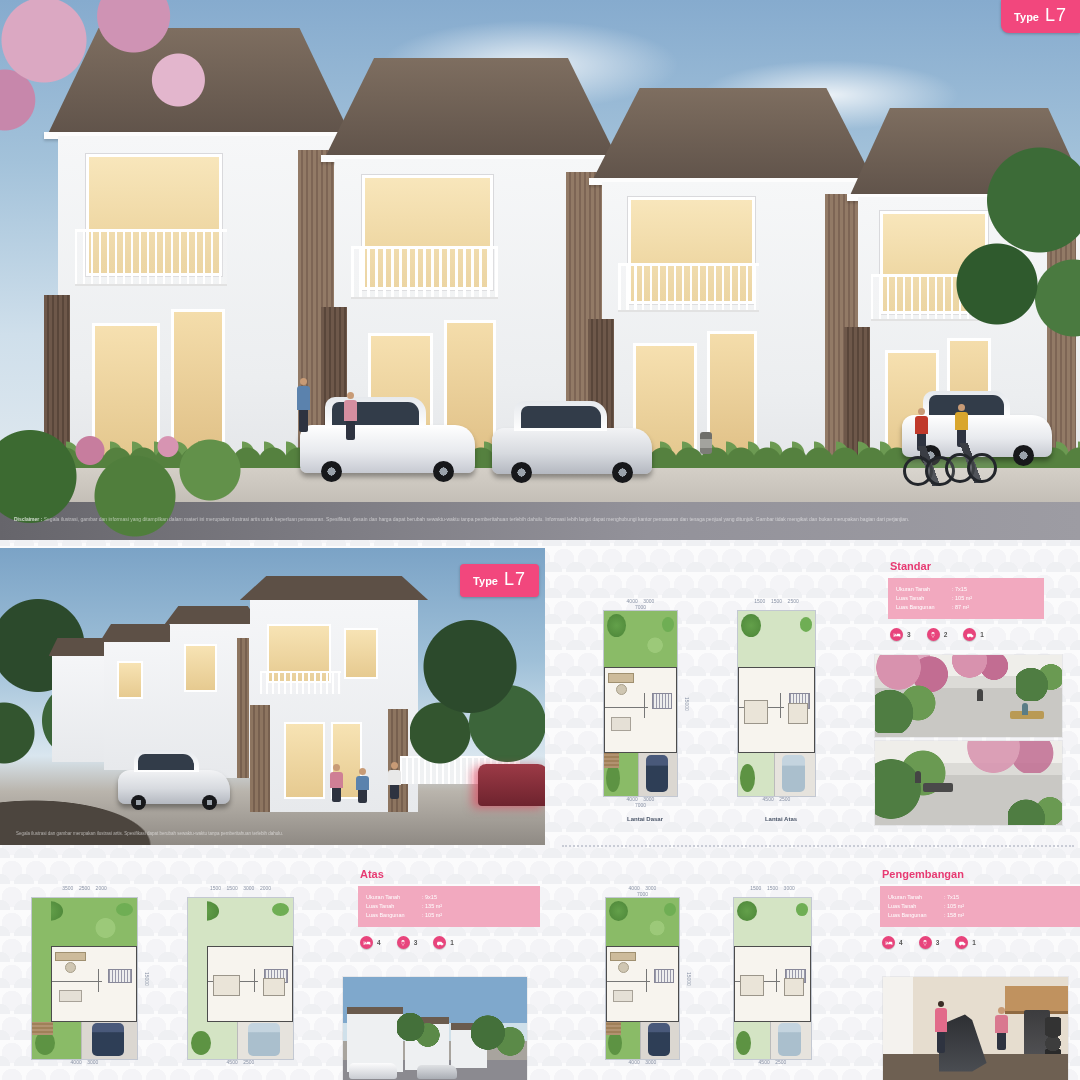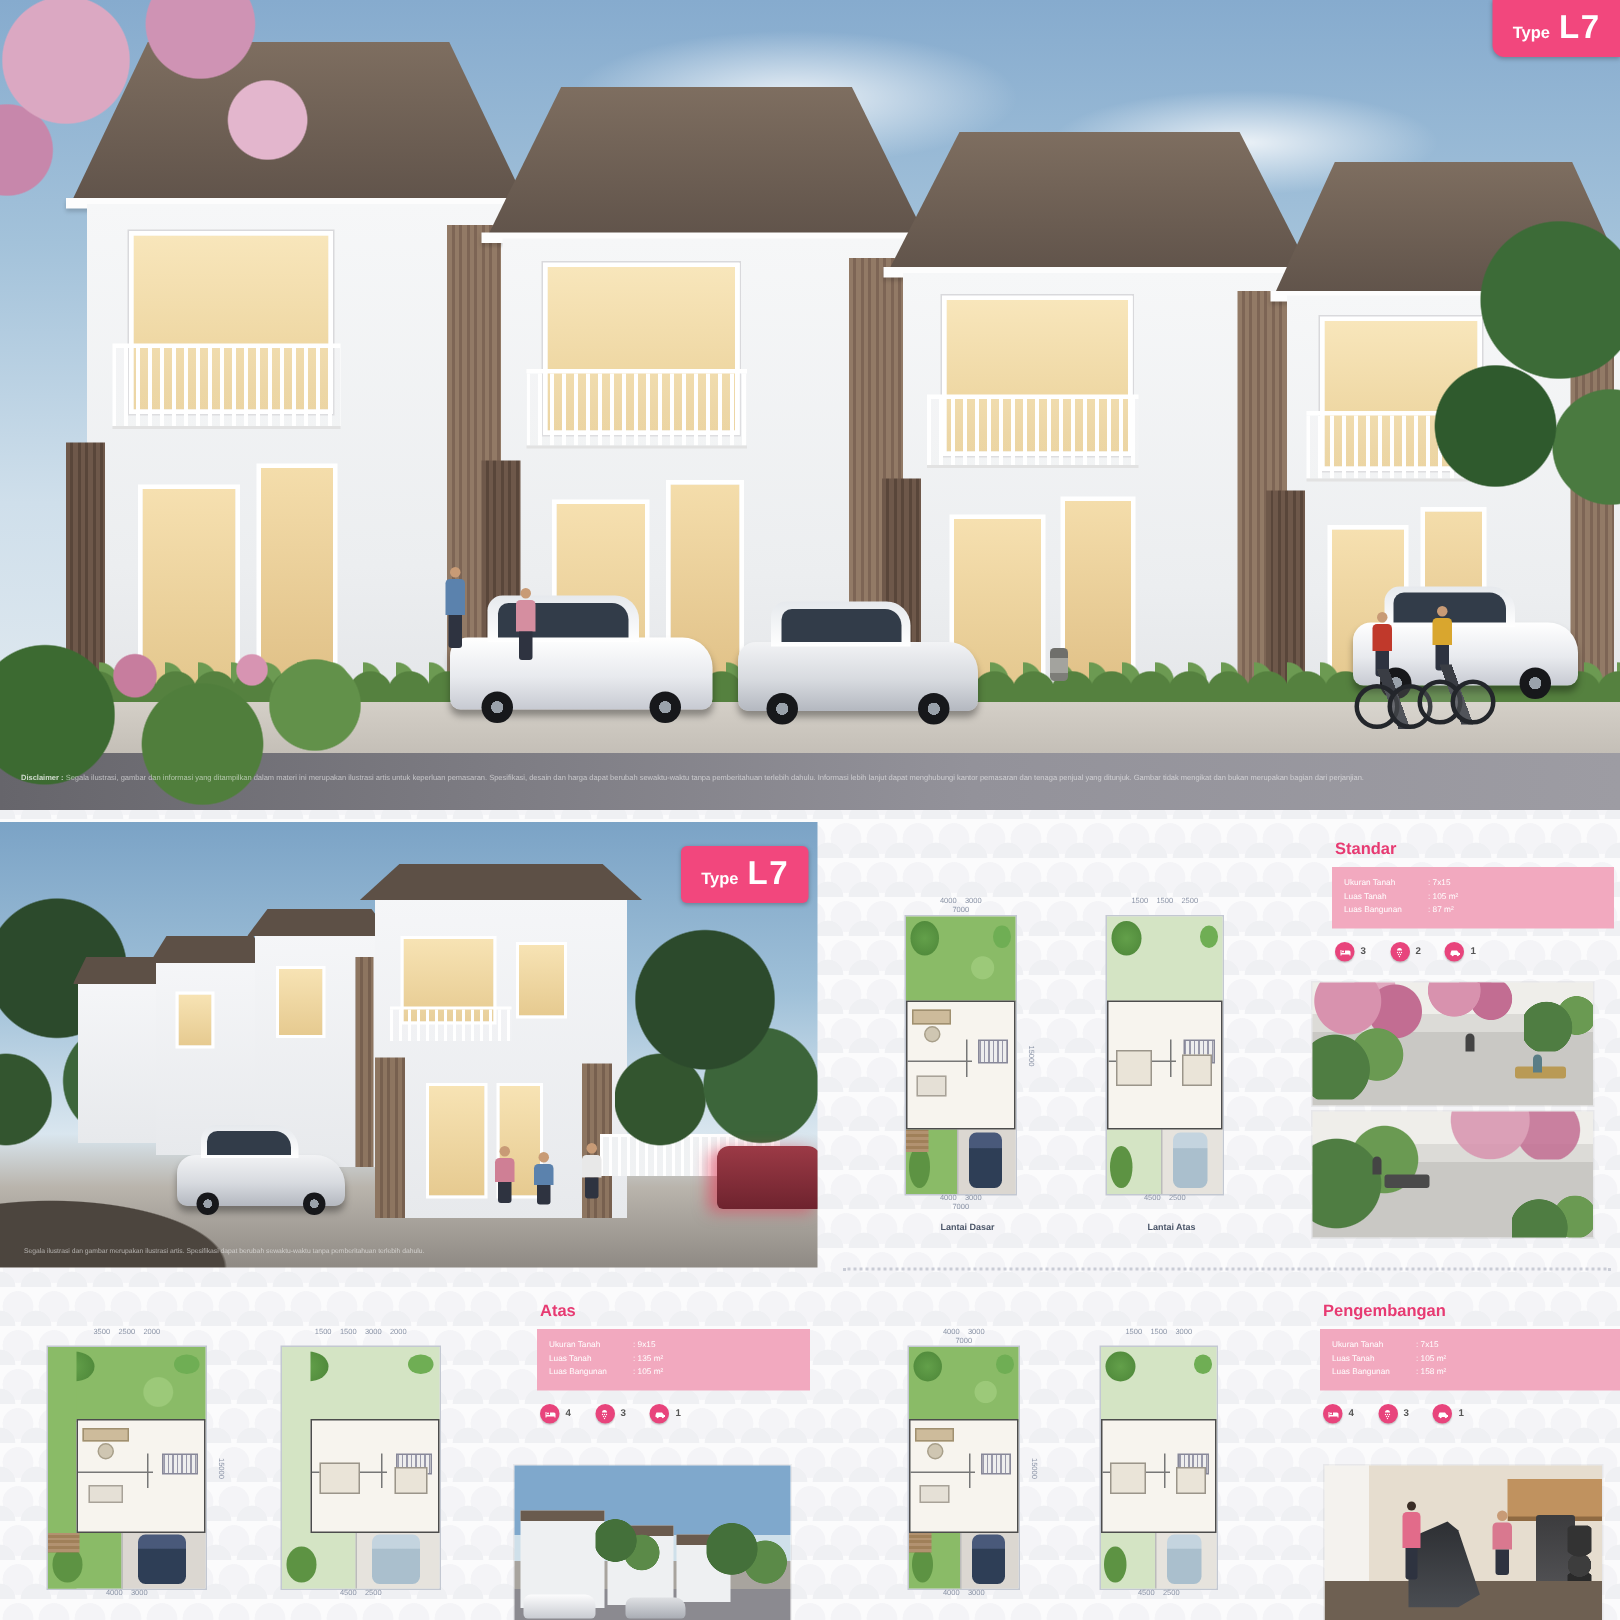--- a/index.html
+++ b/index.html
@@ -12,21 +12,21 @@
       radial-gradient(circle at 0px 26px, #eff0f3 10px, transparent 10.5px),
       radial-gradient(circle at 48px 26px, #eff0f3 10px, transparent 10.5px),
       radial-gradient(circle at 12px 13px, #f4f4f7 10px, transparent 10.5px),
       radial-gradient(circle at 36px 13px, #f4f4f7 10px, transparent 10.5px);
     background-size:48px 26px;
   }
   
   .badge{position:absolute;background:#f2477d;color:#fff;display:flex;align-items:baseline;gap:6px;
     justify-content:center;padding:5px 13px 7px;box-shadow:0 1px 3px rgba(0,0,0,.25);z-index:30}
   .badge .pref{font-size:11px;font-weight:bold}
-  .badge .code{font-size:22px;font-weight:bold;letter-spacing:1px}
+  .badge .code{font-size:18px;font-weight:normal;letter-spacing:1px}
   
   #hero{position:absolute;left:0;top:0;width:1080px;height:540px;overflow:hidden;
     background:linear-gradient(180deg,#86abce 0%,#a3c2da 30%,#cfdfeb 62%,#e7edf1 100%)}
   .cloud{position:absolute;background:radial-gradient(ellipse at center,rgba(255,255,255,.8),rgba(255,255,255,0) 70%)}
   #watermark{position:absolute;left:14px;top:26px;font-size:20px;letter-spacing:9px;color:rgba(255,255,255,.35);font-weight:bold}
   .house{position:absolute}
   .roof{position:absolute;left:-4%;right:-4%;top:0;height:24%;
     background:linear-gradient(180deg,#7e6e60,#60534a);clip-path:polygon(0 100%,17% 0,83% 0,100% 100%)}
   .fascia{position:absolute;left:-5%;right:-5%;top:23%;height:7px;background:#fdfdfd;box-shadow:0 2px 3px rgba(0,0,0,.18)}
   .hbody{position:absolute;left:0;right:0;top:24%;bottom:0;background:linear-gradient(180deg,#f6f7f8 0%,#eceef0 70%,#e3e5e8 100%)}
@@ -500,21 +500,21 @@
     <i class="bed bd1"></i>
     <i class="bed bd2"></i>
   </div>
 </div>
   <div class="dims-bottom">4500    2500</div>
   <div class="dims-bottom2"></div>
   <div class="dim-right"></div>
   <div class="fp-label"></div>
 </div>
 
-<div class="panel" style="left:888px;top:560px;width:188px">
+<div class="panel" style="left:888px;top:560px;width:156px">
   <h2 class="sec-title">Standar</h2>
   <div class="spec-box">
     <div class="spec-row">
       <span class="spec-label">Ukuran Tanah</span>
       <span class="spec-val">: 7x15</span>
       </div>
     <div class="spec-row">
       <span class="spec-label">Luas Tanah</span>
       <span class="spec-val">: 105 m²</span>
       </div>

